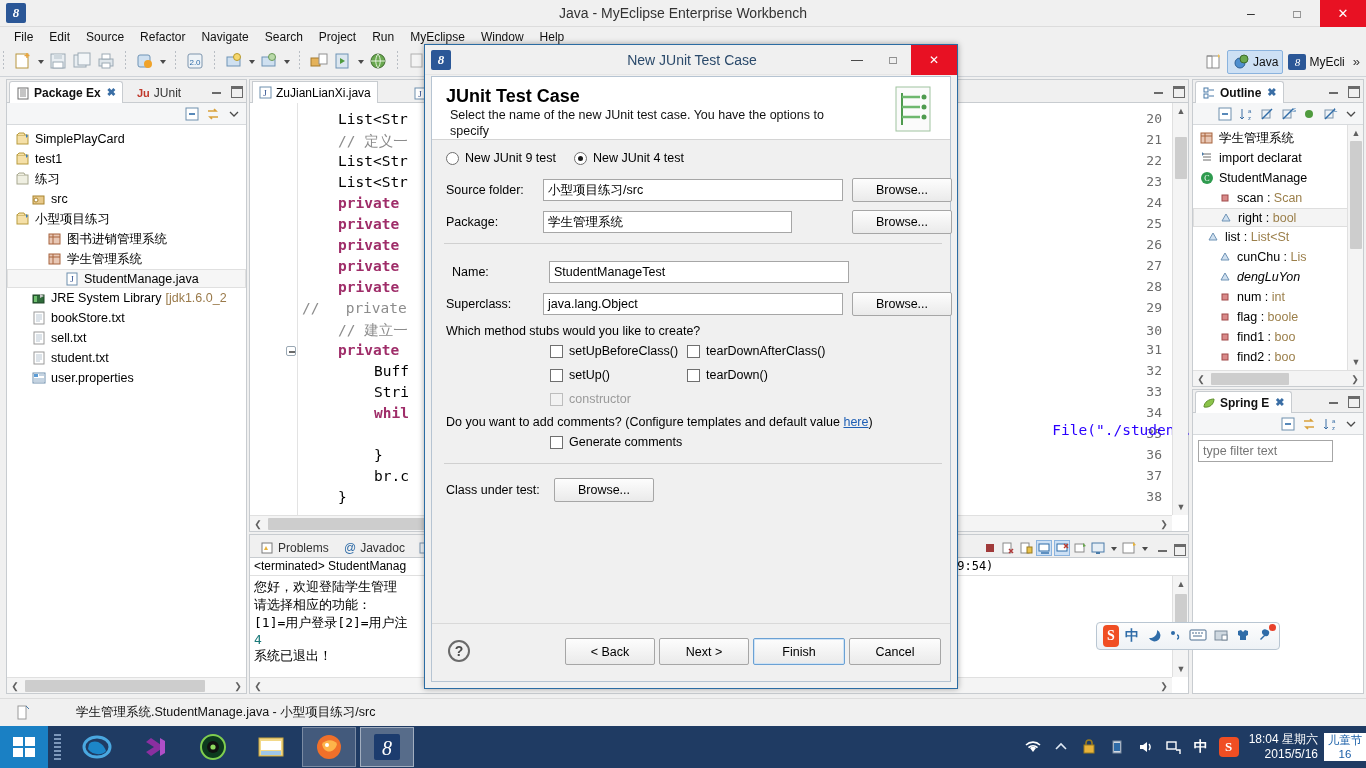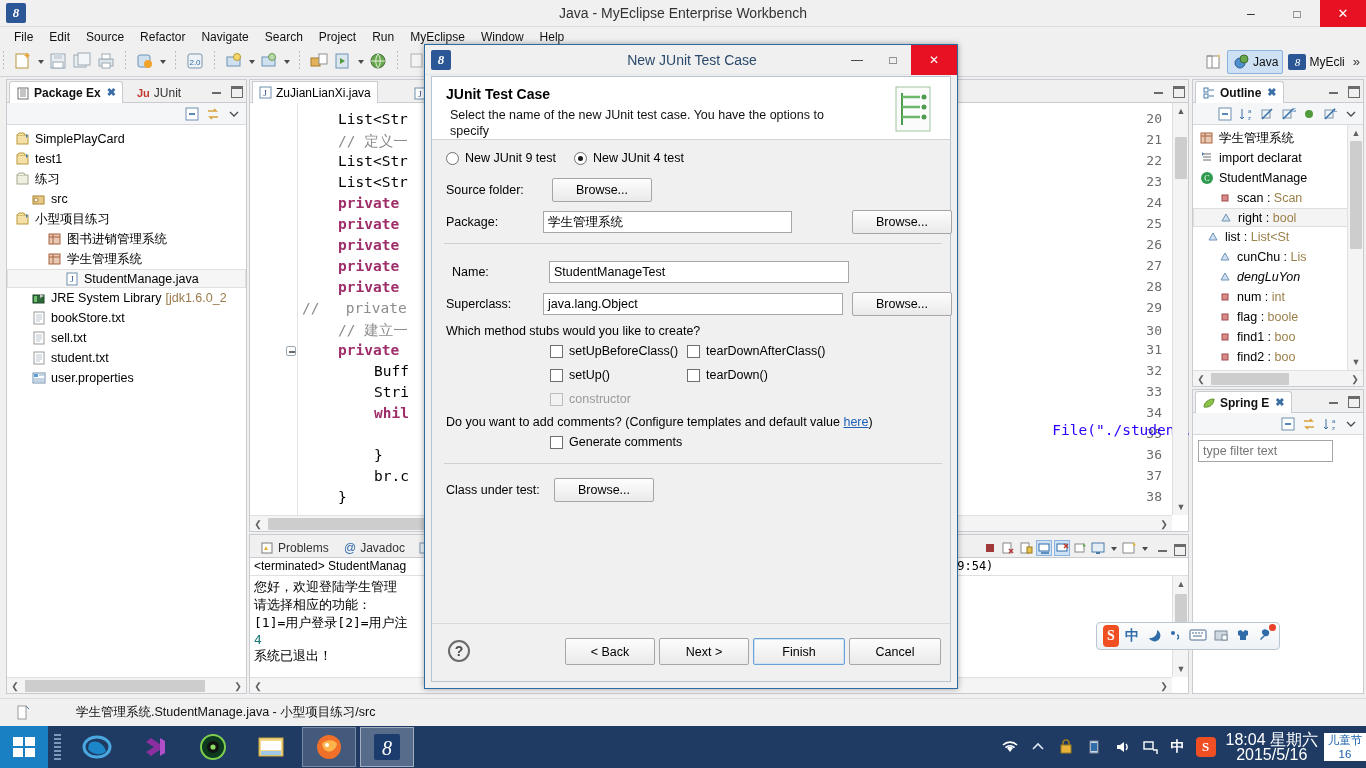--- a/index.html
+++ b/index.html
@@ -154,41 +154,41 @@
   .start { position:absolute; left:0; top:0; width:48px; height:42px; background:#1a80c4;
            display:flex; align-items:center; justify-content:center; }
   .tb-grip { position:absolute; left:54px; top:8px; width:7px; height:26px;
              background:repeating-linear-gradient(to bottom,#7d98bb 0 2px, transparent 2px 4px); }
   .tb-apps { position:absolute; left:70px; top:0; height:42px; display:flex; align-items:center; gap:4px; }
   .tb-app { width:54px; height:40px; display:flex; align-items:center; justify-content:center; position:relative; }
   .tb-app.open { background:rgba(255,255,255,0.16); border:1px solid rgba(255,255,255,0.3); }
   .tb-app.active { background:rgba(255,255,255,0.25); border:1px solid rgba(255,255,255,0.45); }
   .tray { position:absolute; right:0; top:0; height:42px; display:flex; align-items:center; }
   .tray-ico { width:28px; height:42px; display:flex; align-items:center; justify-content:center; color:#fff; }
-  .tray-clock { color:#fff; font-size:16px; text-align:center; line-height:15px; padding:0 6px; }
+  .tray-clock { color:#fff; font-size:12px; text-align:right; line-height:15px; padding:0 6px; }
   .tray-fest { background:#fff; color:#1a5fa8; font-size:11.5px; text-align:center; width:42px;
                line-height:14px; }
 
   
   .dialog { position:absolute; left:424px; top:44px; width:534px; height:645px;
             background:#f0f0f0; border:1px solid #2b6ca3; box-shadow:0 0 6px rgba(0,0,0,.35); }
   .dlg-title { height:30px; background:#f0f0f0; position:relative; border-bottom:1px solid #e6e6e6; }
   .dlg-title .d-icon { position:absolute; left:6px; top:5px; width:20px; height:20px;
       background:#2b5797; border-radius:2px; color:#fff; font-size:13px; font-style:italic;
       font-weight:bold; text-align:center; line-height:20px; font-family:"Liberation Serif", serif; }
   .dlg-title .d-text { position:absolute; left:0; top:0; width:534px; height:30px; line-height:30px;
       text-align:center; font-size:14px; color:#2b4a6b; }
   .dlg-winbtns { position:absolute; right:0; top:0; height:30px; display:flex; }
   .dlg-wb { width:36px; height:30px; line-height:30px; text-align:center; font-size:12px; color:#333; }
   .dlg-wb.close { background:#e81123; color:#fff; width:46px; }
 
   .dlg-inner { position:absolute; left:6px; top:31px; right:6px; bottom:6px;
                background:#f0f0f0; border:1px solid #b6c4d2; }
   .dlg-head { height:63px; background:#fff; border-bottom:1px solid #d4d4d4; position:relative; }
-  .dlg-head .h-title { position:absolute; left:14px; top:9px; font-size:14px; font-weight:bold; color:#000; }
+  .dlg-head .h-title { position:absolute; left:14px; top:9px; font-size:18px; font-weight:bold; color:#000; }
   .dlg-head .h-desc { position:absolute; left:18px; top:30px; width:400px; font-size:12.5px; color:#111; line-height:16px; }
   .dlg-head .h-img { position:absolute; right:10px; top:6px; width:52px; height:52px; }
 
   .dlg-content { position:absolute; left:0; top:64px; right:0; bottom:58px; background:#f0f0f0; }
   .row { position:absolute; display:flex; align-items:center; }
   .lbl { font-size:12.5px; color:#000; }
   .tfield { background:#fff; border:1px solid #a6a6a6; height:22px; font-size:12.5px;
             padding:0 4px; display:flex; align-items:center; color:#000; }
   .btn { background:linear-gradient(#fdfdfd,#eaeaea); border:1px solid #a6a6a6; height:24px;
          font-size:12.5px; display:flex; align-items:center; justify-content:center; color:#000;
@@ -984,20 +984,21 @@
 
         <div class="row" style="left:14px; top:10px; gap:6px;">
           <span class="radio"></span>
           <span class="lbl">New JUnit 9 test</span>
           <span class="radio on" style="margin-left:12px;"></span>
           <span class="lbl">New JUnit 4 test</span>
         </div>
 
         <div class="row" style="left:14px; top:37px;">
           <span class="lbl" style="width:97px;">Source folder:</span>
+          <span class="tfield" style="width:300px;">小型项目练习/src</span>
           <span class="btn" style="width:100px; margin-left:9px;">Browse...</span>
         </div>
 
         <div class="row" style="left:14px; top:69px;">
           <span class="lbl" style="width:97px;">Package:</span>
           <span class="tfield" style="width:249px;">学生管理系统</span>
           <span class="btn" style="width:100px; margin-left:60px;">Browse...</span>
         </div>
 
         <div class="sep-line" style="left:12px; top:102px; width:498px;"></div>

